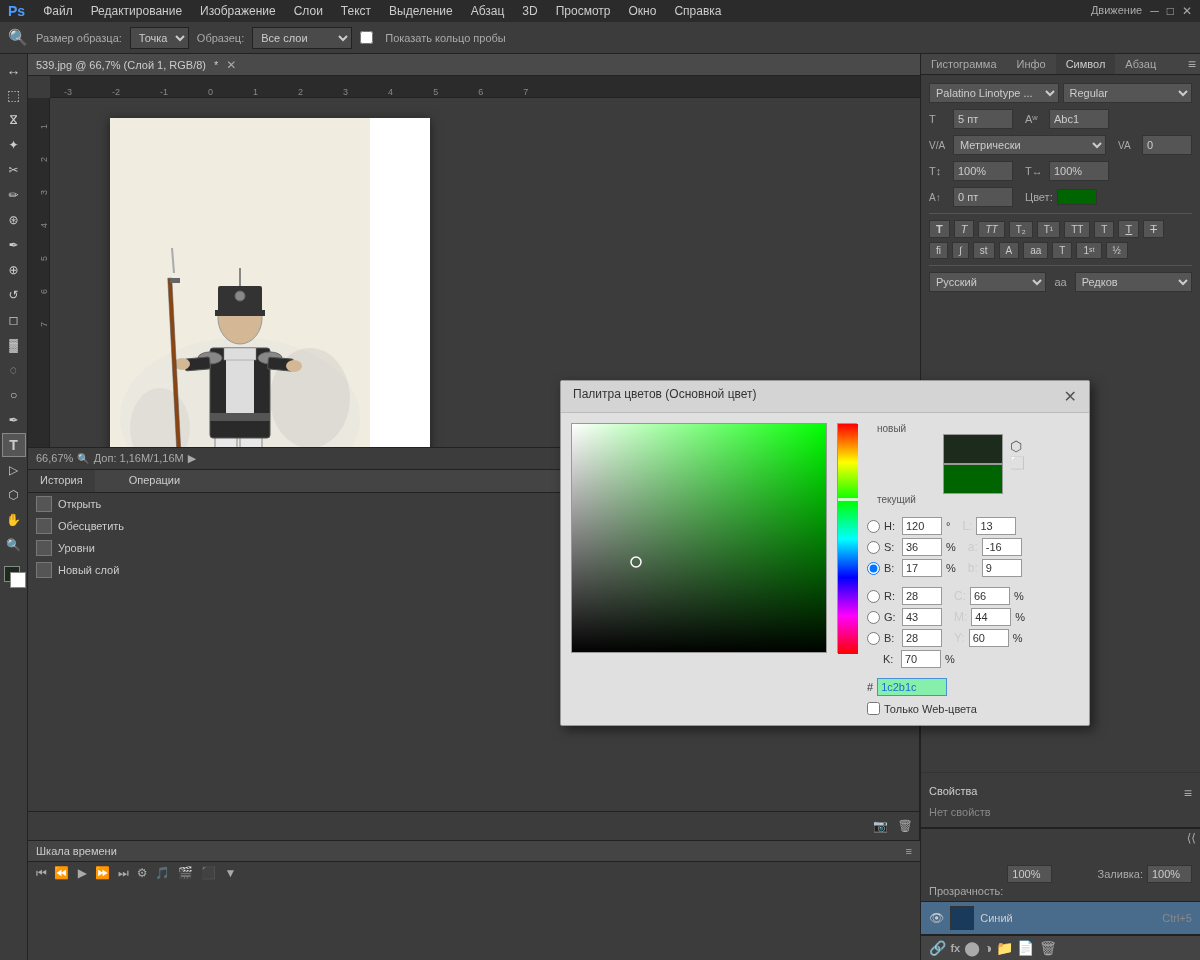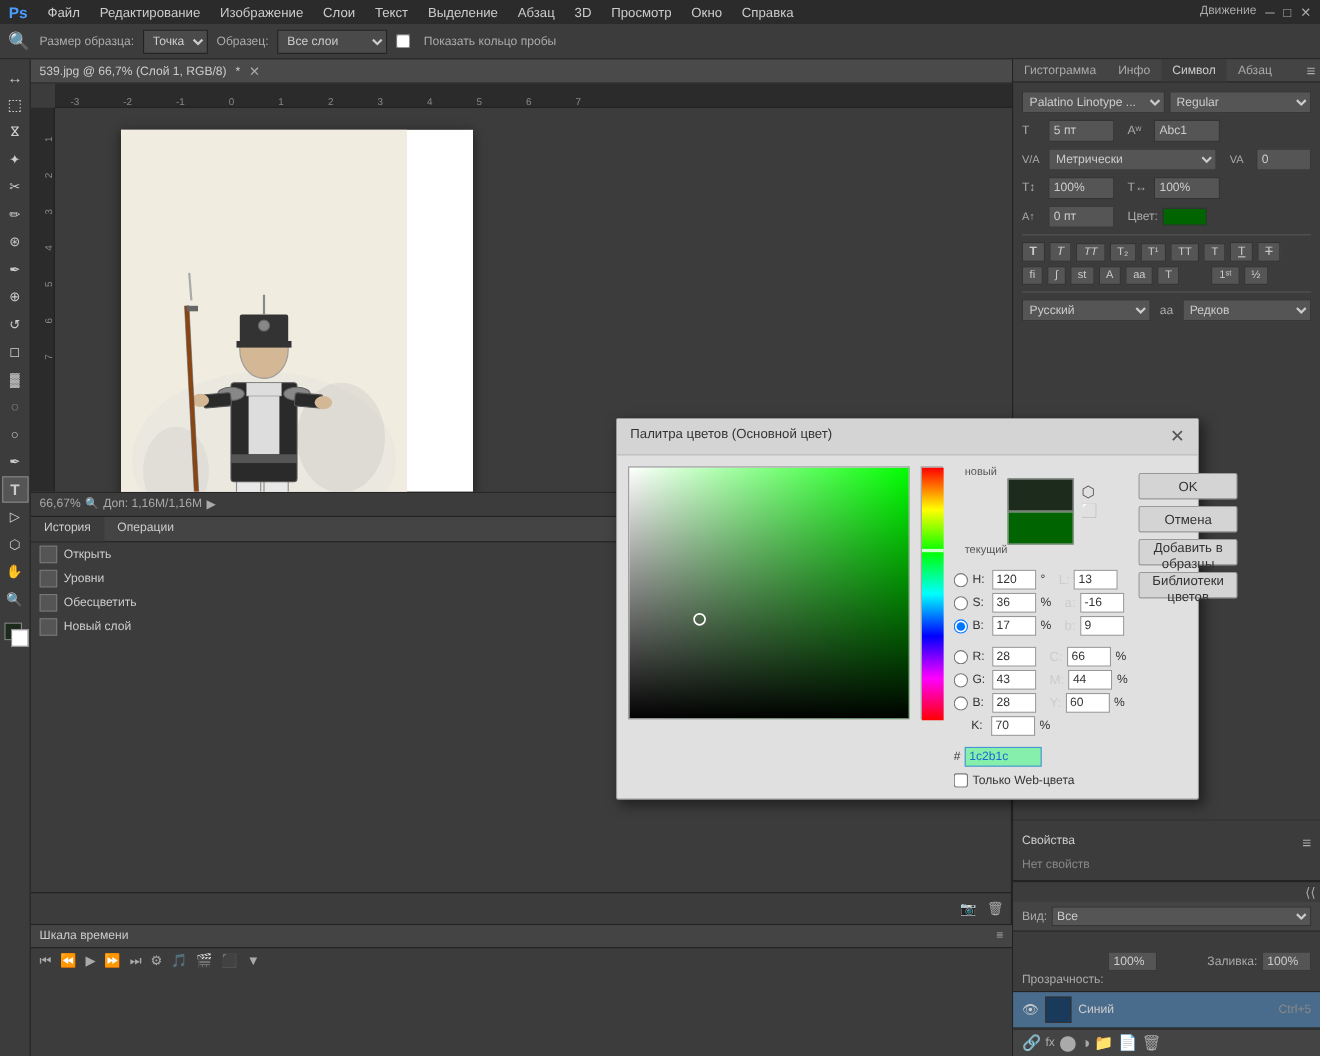--- a/index.html
+++ b/index.html
@@ -33,21 +33,21 @@
     .ruler-h { position: absolute; top: 0; left: 22px; right: 0; height: 22px; background: #2b2b2b; border-bottom: 1px solid #222; display: flex; align-items: center; }
     .ruler-v { position: absolute; left: 0; top: 22px; bottom: 0; width: 22px; background: #2b2b2b; border-right: 1px solid #222; }
     .canvas-content { position: absolute; top: 22px; left: 22px; right: 0; bottom: 0; overflow: hidden; }
     .document-canvas { position: absolute; top: 20px; left: 60px; width: 320px; height: 500px; background: white; box-shadow: 0 2px 10px rgba(0,0,0,0.5); }
     .soldier-svg { width: 260px; height: 460px; }
 
     
     .status-bar { height: 22px; background: #3c3c3c; border-top: 1px solid #222; display: flex; align-items: center; padding: 0 8px; gap: 4px; font-size: 11px; color: #aaa; }
     .history-timeline { display: flex; flex: 1; }
     .history-panel { flex: 1; border-right: 1px solid #222; display: flex; flex-direction: column; }
-    .history-tabs { display: flex; background: #444; border-bottom: 1px solid #222; }
+    .history-tabs { display: flex; background: #444; border-bottom: 1px solid #222; gap: 22px; }
     .history-tab { padding: 4px 12px; font-size: 11px; cursor: pointer; color: #ccc; }
     .history-tab.active { background: #3c3c3c; border-bottom: 2px solid #3c3c3c; }
     .history-items { flex: 1; overflow-y: auto; }
     .history-item { display: flex; align-items: center; padding: 3px 8px; gap: 6px; font-size: 11px; color: #ccc; }
     .history-icon { width: 16px; height: 16px; background: #555; border: 1px solid #777; flex-shrink: 0; }
 
     
     .timeline-panel { height: 120px; background: #3c3c3c; border-top: 1px solid #222; }
     .timeline-header { display: flex; align-items: center; justify-content: space-between; padding: 4px 8px; background: #444; border-bottom: 1px solid #222; font-size: 11px; }
     .timeline-controls { display: flex; gap: 8px; align-items: center; padding: 4px 8px; }
@@ -292,25 +292,25 @@
             <span style="cursor:pointer;color:#aaa;font-size:14px;">≡</span>
           </div>
         </div>
         <div class="history-items" style="flex:1;overflow-y:auto;">
           <div class="history-item">
             <div class="history-icon"></div>
             <span>Открыть</span>
           </div>
           <div class="history-item">
             <div class="history-icon"></div>
-            <span>Уровни</span>
+            <span>Обесцветить</span>
           </div>
           <div class="history-item">
             <div class="history-icon"></div>
-            <span>Обесцветить</span>
+            <span>Уровни</span>
           </div>
           <div class="history-item">
             <div class="history-icon"></div>
             <span>Новый слой</span>
           </div>
         </div>
 
         <div style="display:flex;align-items:center;justify-content:flex-end;padding:4px;gap:4px;border-top:1px solid #222;">
           <div style="width:20px;height:20px;display:flex;align-items:center;justify-content:center;cursor:pointer;color:#aaa;font-size:12px;">📷</div>
           <div style="width:20px;height:20px;display:flex;align-items:center;justify-content:center;cursor:pointer;color:#aaa;font-size:12px;">🗑</div>
@@ -404,21 +404,21 @@
         <button class="format-btn" style="text-decoration:line-through;">T</button>
       </div>
 
       <div class="text-format-row">
         <button class="format-btn" style="font-size:10px;">fi</button>
         <button class="format-btn" style="font-size:10px;">∫</button>
         <button class="format-btn" style="font-size:10px;">st</button>
         <button class="format-btn" style="font-size:10px;">A</button>
         <button class="format-btn" style="font-size:10px;">aa</button>
         <button class="format-btn" style="font-size:10px;">T</button>
-        <button class="format-btn" style="font-size:10px;margin-left:25px;">1ˢᵗ</button>
+        <button class="format-btn" style="font-size:10px;">1ˢᵗ</button>
         <button class="format-btn" style="font-size:10px;">½</button>
       </div>
 
       <div class="symbol-divider"></div>
 
       <div class="symbol-row">
         <select class="symbol-select" style="width:110px;">
           <option>Русский</option>
         </select>
         <span style="font-size:11px;color:#aaa;margin-left:4px;">аа</span>
@@ -435,26 +435,20 @@
       </div>
       <span class="no-properties">Нет свойств</span>
     </div>
 
     <div class="layers-panel" style="margin-top:auto;">
 
       <div style="display:flex;justify-content:flex-end;padding:2px 4px;background:#3c3c3c;border-top:1px solid #222;">
         <span style="cursor:pointer;color:#aaa;font-size:12px;">⟨⟨</span>
       </div>
 
-      <div style="display:flex;align-items:center;padding:4px 8px;gap:4px;background:#444;border-bottom:1px solid #222;">
-        <span style="font-size:11px;color:#aaa;">Вид:</span>
-        <select style="background:#555;border:1px solid #333;color:#ccc;font-size:11px;height:18px;flex:1;">
-          <option>Все</option>
-        </select>
-      </div>
 
       <div class="opacity-row" style="background:#3c3c3c;border-bottom:1px solid #222;">
         <span style="font-size:11px;color:#aaa;margin-top:34px;">Прозрачность:</span>
         <input type="text" style="width: 45px; background: rgb(85, 85, 85); border: 1px solid rgb(51, 51, 51); color: rgb(204, 204, 204); font-size: 11px; height: 18px; padding: 0px 4px;" value="100%">
         <div style="flex:1;display:flex;justify-content:flex-end;align-items:center;gap:4px;">
           <span style="font-size:11px;color:#aaa;">Заливка:</span>
           <input type="text" style="width: 45px; background: rgb(85, 85, 85); border: 1px solid rgb(51, 51, 51); color: rgb(204, 204, 204); font-size: 11px; height: 18px; padding: 0px 4px;" value="100%">
         </div>
       </div>
 
@@ -462,21 +456,21 @@
         <div class="layer-item active">
           <span class="layer-eye">👁</span>
           <div class="layer-thumb" style="background:#1a3a5c;"></div>
           <span class="layer-name">Синий</span>
           <span class="layer-shortcut">Ctrl+5</span>
         </div>
       </div>
 
       <div class="layers-bottom">
         <span style="cursor:pointer;color:#aaa;font-size:14px;">🔗</span>
-        <span style="cursor:pointer;color:#aaa;font-size:11px;">fx</span>
+        <span style="cursor:pointer;color:#aaa;font-size:11px;font-weight:bold;">fx</span>
         <span style="cursor:pointer;color:#aaa;font-size:14px;">⬤</span>
         <span style="cursor:pointer;color:#aaa;font-size:14px;">◑</span>
         <span style="cursor:pointer;color:#aaa;font-size:14px;">📁</span>
         <span style="cursor:pointer;color:#aaa;font-size:14px;">📄</span>
         <span style="cursor:pointer;color:#aaa;font-size:14px;">🗑</span>
       </div>
     </div>
   </div>
 </div>
 
@@ -606,21 +600,15 @@
           <span class="hex-label">#</span>
           <input class="hex-input" value="1c2b1c" style="border: 1px solid rgb(74, 144, 217); color: rgb(26, 107, 204);">
         </div>
 
         <div class="web-only-row">
           <input type="checkbox" class="web-only-checkbox" style="">
           <span class="web-only-label">Только Web-цвета</span>
         </div>
       </div>
 
-      <div class="dialog-buttons">
-        <button class="dialog-btn primary">OK</button>
-        <button class="dialog-btn">Отмена</button>
-        <button class="dialog-btn">Добавить в образцы</button>
-        <button class="dialog-btn">Библиотеки цветов</button>
-      </div>
     </div>
   </div>
 </div>
 
 </body></html>

